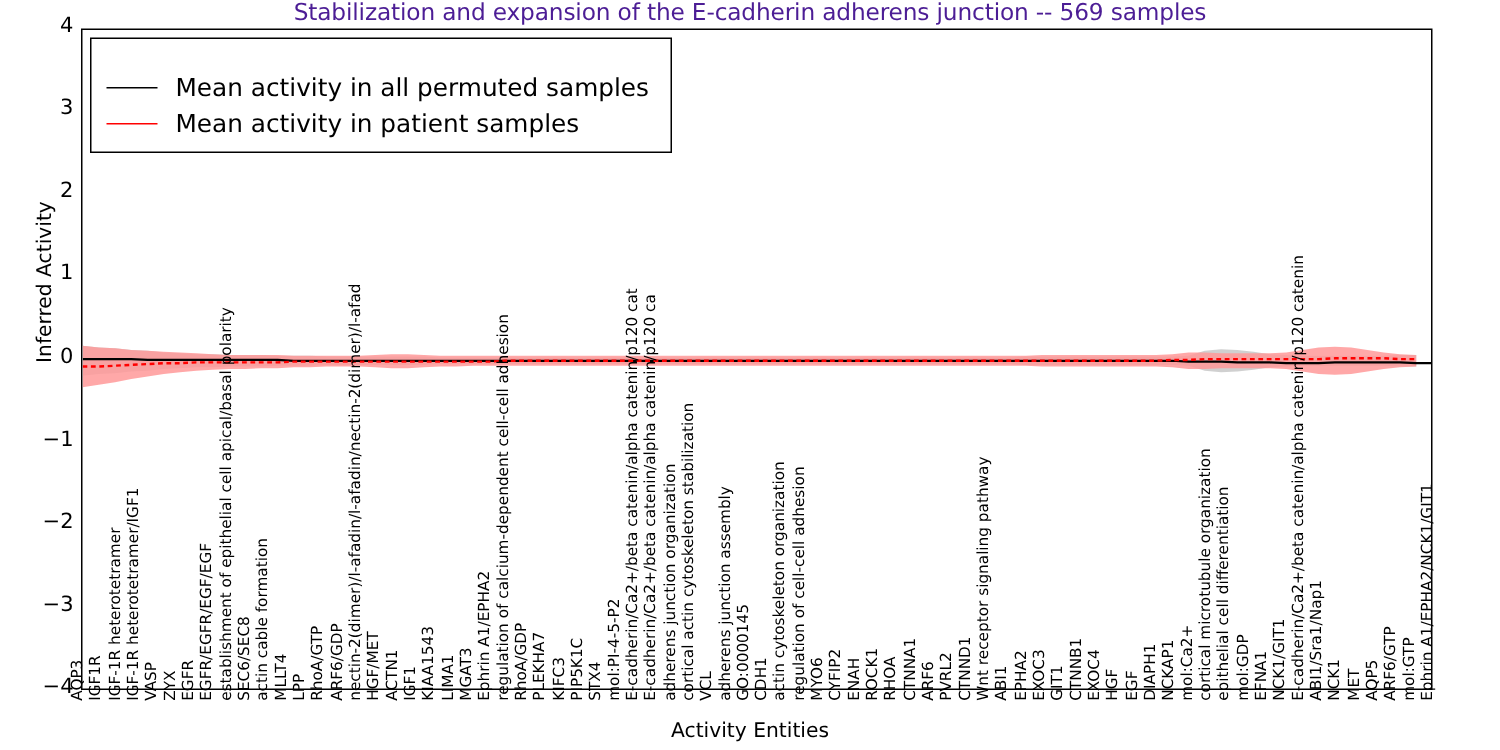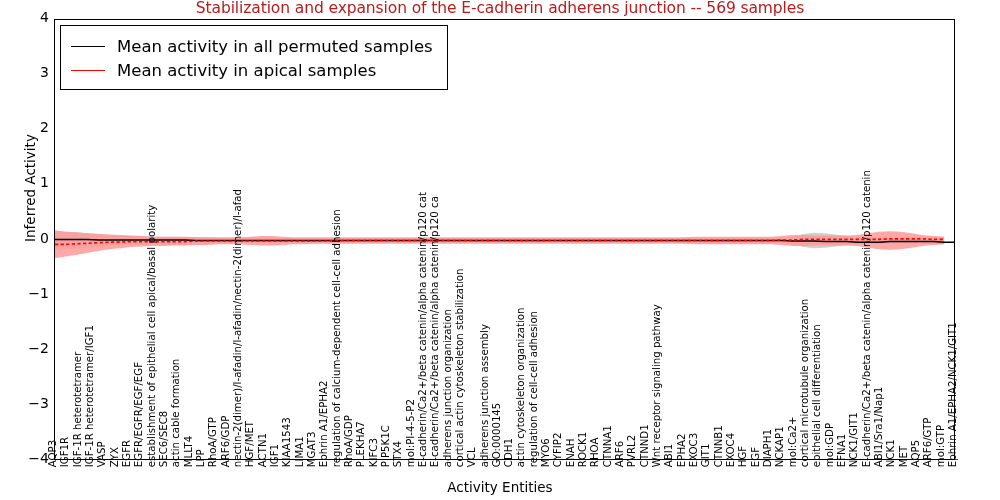--- a/index.html
+++ b/index.html
@@ -2,21 +2,21 @@
 <html><head>
 <meta charset="utf-8">
 <style>
   html,body{margin:0;padding:0;background:#ffffff;}
   body{width:1000px;height:500px;overflow:hidden;font-family:"DejaVu Sans",sans-serif;}
   #root{position:relative;width:1000px;height:500px;}
 
   
   #chart-title{
     position:absolute;left:0;top:-1px;width:1000px;
-    text-align:center;font-size:15.5px;color:#b91c1c;
+    text-align:center;font-size:15.5px;color:#4c1d95;
     white-space:nowrap;letter-spacing:-0.1px;
   }
 
   
   #plot-area{
     position:absolute;left:54px;top:19px;width:901px;height:441px;
     border:1.1px solid #000;box-sizing:border-box;overflow:hidden;
     background:#fff;
   }
 
@@ -51,21 +51,21 @@
     transform-origin:left bottom;
     transform:rotate(-90deg);
     font-size:10.2px;line-height:10.2px;color:#000;
     white-space:nowrap;
   }
 
   
   #legend{
     position:absolute;left:60px;top:25px;
     border:1.1px solid #000;background:#fff;
-    padding:8px 14px 7px 10px;
+    padding:20px 14px 7px 10px;
     z-index:40;
   }
   .legend-row{display:flex;align-items:center;height:24px;}
   .legend-swatch{display:inline-block;width:34px;height:0;border-top:1.6px solid #000;margin-right:12px;}
   .legend-swatch.red{border-top-color:#ff0000;}
   .legend-text{font-size:16.5px;color:#000;white-space:nowrap;}
 
   
   #data-svg{position:absolute;left:0;top:0;width:901px;height:441px;display:block;}
 </style>
@@ -195,17 +195,17 @@
       <div class="xtl" style="left: 904px;">Ephrin A1/EPHA2/NCK1/GIT1</div>
     </div>
 
   <div id="legend">
     <div class="legend-row">
       <span class="legend-swatch"></span>
       <span class="legend-text">Mean activity in all permuted samples</span>
     </div>
     <div class="legend-row">
       <span class="legend-swatch red"></span>
-      <span class="legend-text">Mean activity in apical samples</span>
+      <span class="legend-text">Mean activity in patient samples</span>
     </div>
   </div>
 
 </div>
 
 </body></html>

